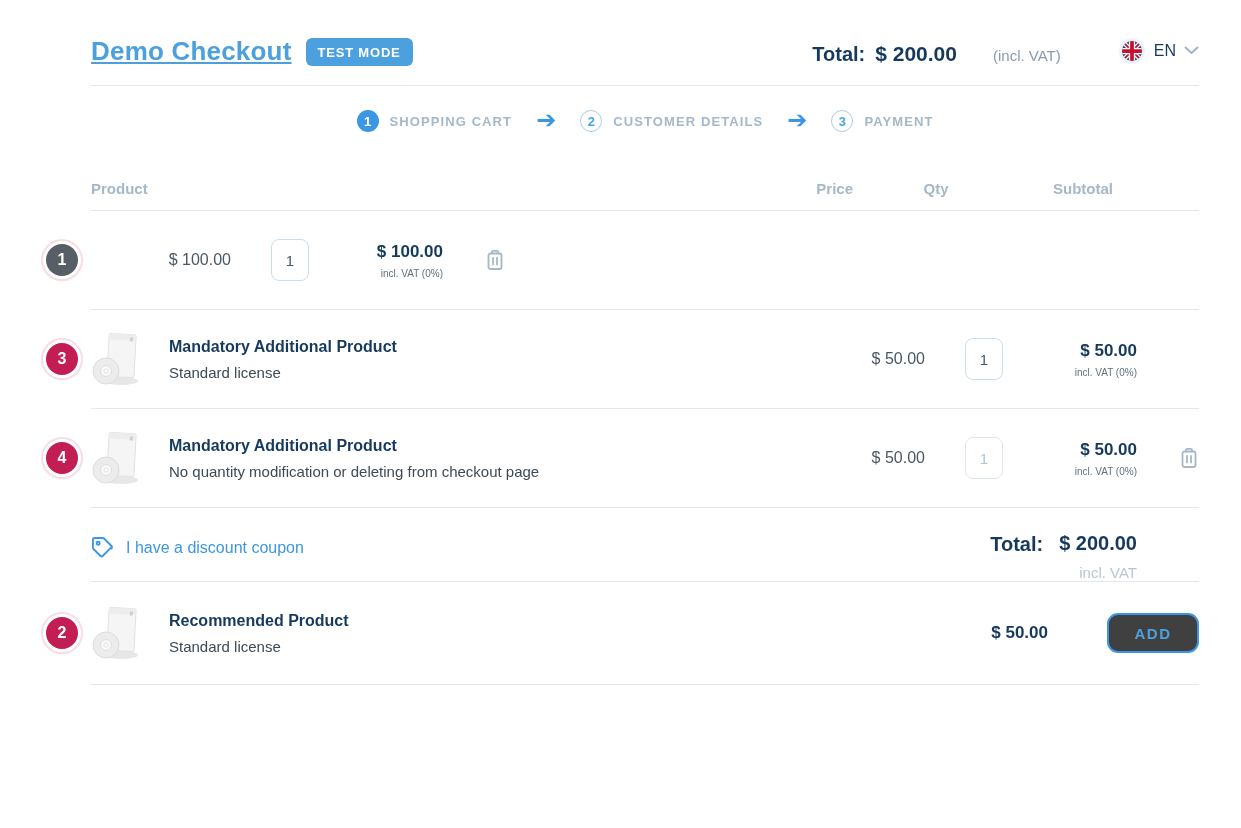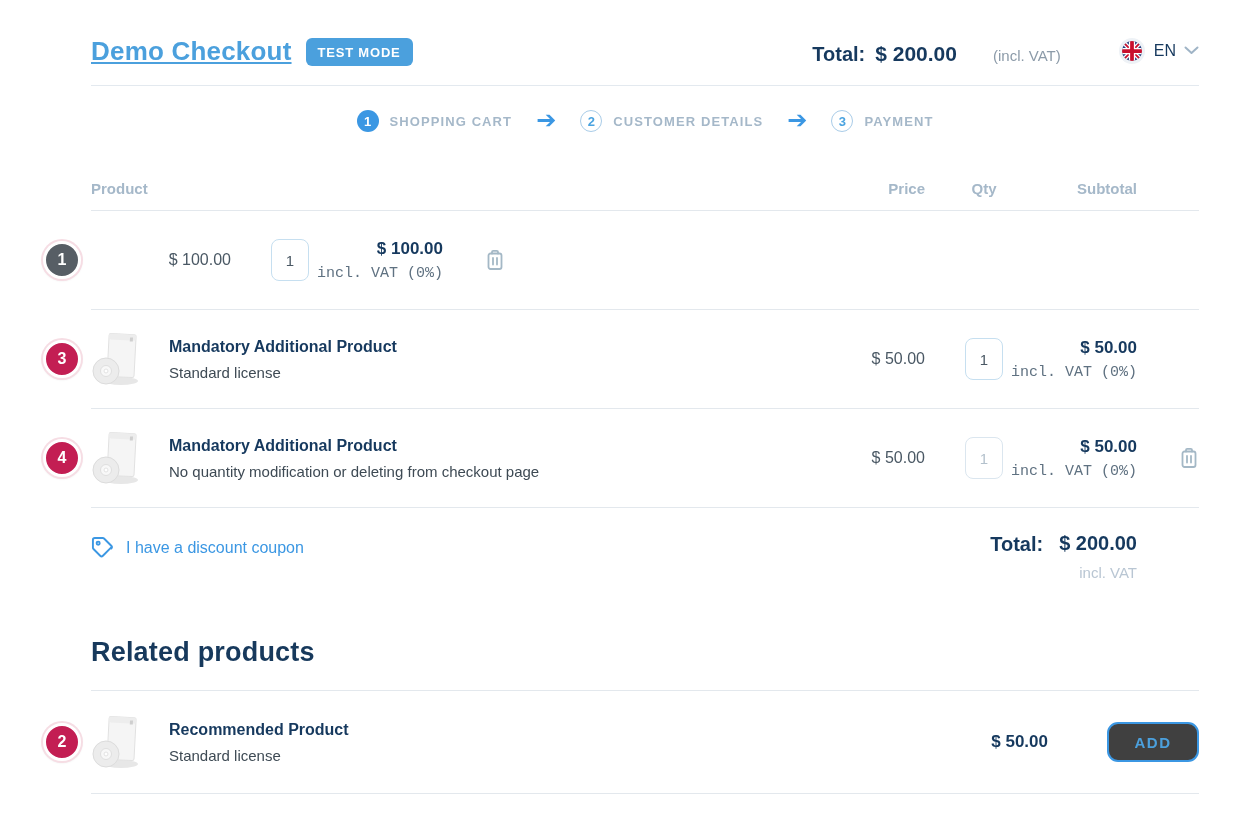--- a/index.html
+++ b/index.html
@@ -28,21 +28,21 @@
   .step { display:flex; align-items:center; }
   .step-circle { width:22px; height:22px; border-radius:50%; display:flex; align-items:center;
                  justify-content:center; font-size:13px; font-weight:bold; }
   .step-circle.active { background:#3b97e3; color:#fff; }
   .step-circle.inactive { background:#fff; border:1px solid #a9cce8; color:#4aa3e0; }
   .step-label { font-size:13px; font-weight:bold; letter-spacing:1.1px; color:#a5b8c9; margin-left:11px; }
   .step-arrow { color:#3b97e3; font-size:24px; margin:0 24px; line-height:1; padding-bottom:3px; }
 
   
   .table-head { display:flex; align-items:flex-end; margin-top:46px; padding-bottom:13px;
-                border-bottom:1px solid #e3e8ed; }
+                border-bottom:1px solid #e3e8ed;gap:24px; }
   .col-label { font-size:15px; font-weight:bold; color:#a5b8c9; }
   .cell-product { flex:1; display:flex; align-items:center; }
   .cell-price { width:140px; display:flex; justify-content:flex-end; }
   .cell-qty { width:118px; display:flex; justify-content:center; }
   .cell-subtotal { width:94px; display:flex; flex-direction:column; align-items:flex-end; }
   .cell-trash { width:62px; display:flex; justify-content:flex-end; }
 
   .row { display:flex; align-items:center; height:99px; border-bottom:1px solid #e3e8ed;
          position:relative; }
   .marker { position:absolute; left:-48px; top:50%; margin-top:-19px; width:38px; height:38px;
@@ -54,21 +54,21 @@
 
   .prod-img { width:52px; height:56px; margin-right:26px; flex-shrink:0; }
   .prod-name { font-size:16px; font-weight:bold; color:#16395e; margin-bottom:8px; white-space:nowrap; }
   .prod-desc { font-size:15px; color:#3e4a54; white-space:nowrap; }
   .price-text { font-size:16px; color:#4a5864; white-space:nowrap; }
   .qty-input { width:38px; height:42px; border:1px solid #c6dff0; border-radius:8px;
                text-align:center; font-size:15px; color:#4a5864; background:#fff; outline:none;
                font-family:"Liberation Sans", sans-serif; }
   .qty-input:disabled { border-color:#dbe6ef; color:#b3c1cc; background:#fff; }
   .sub-amount { font-size:17px; font-weight:bold; color:#16395e; white-space:nowrap; }
-  .sub-vat { font-size:15px; color:#5f7181; margin-top:6px; white-space:nowrap;font-family:Liberation Mono, monospace; }
+  .sub-vat { font-size:10px; color:#5f7181; margin-top:6px; white-space:nowrap; }
   .trash-btn { background:none; border:none; cursor:pointer; padding:0; line-height:0; }
 
   
   .summary { display:flex; margin-top:24px; }
   .coupon { display:flex; align-items:center; cursor:pointer; align-self:flex-start; margin-top:4px; }
   .coupon-label { font-size:16px; color:#3b97e3; margin-left:12px; }
   .totals { margin-left:auto; display:flex; padding-right:62px; }
   .totals-label { font-size:20px; font-weight:bold; color:#16395e; margin-right:16px; margin-top:1px; }
   .totals-col { display:flex; flex-direction:column; align-items:flex-end; }
   .totals-amount { font-size:20px; font-weight:bold; color:#16395e; }
@@ -276,21 +276,20 @@
       </div>
       <div class="totals">
         <span class="totals-label">Total:</span>
         <span class="totals-col">
           <span class="totals-amount">$ 200.00</span>
           <span class="totals-note">incl. VAT</span>
         </span>
       </div>
     </div>
 
-    <div class="related-heading">Related products</div>
 
     <div class="related-row">
       <div class="marker marker-red">2</div>
       <div class="cell-product">
         <span class="prod-img">
           <svg width="52" height="56" viewBox="0 0 52 56">
             <ellipse cx="30" cy="50" rx="17" ry="4" fill="#e7e7e7"></ellipse>
             <g transform="rotate(3 30 26)">
               <rect x="17" y="3" width="27" height="43" rx="2" fill="#f5f5f5" stroke="#e1e1e1"></rect>
               <rect x="17" y="3" width="27" height="6" rx="2" fill="#ededed"></rect>

